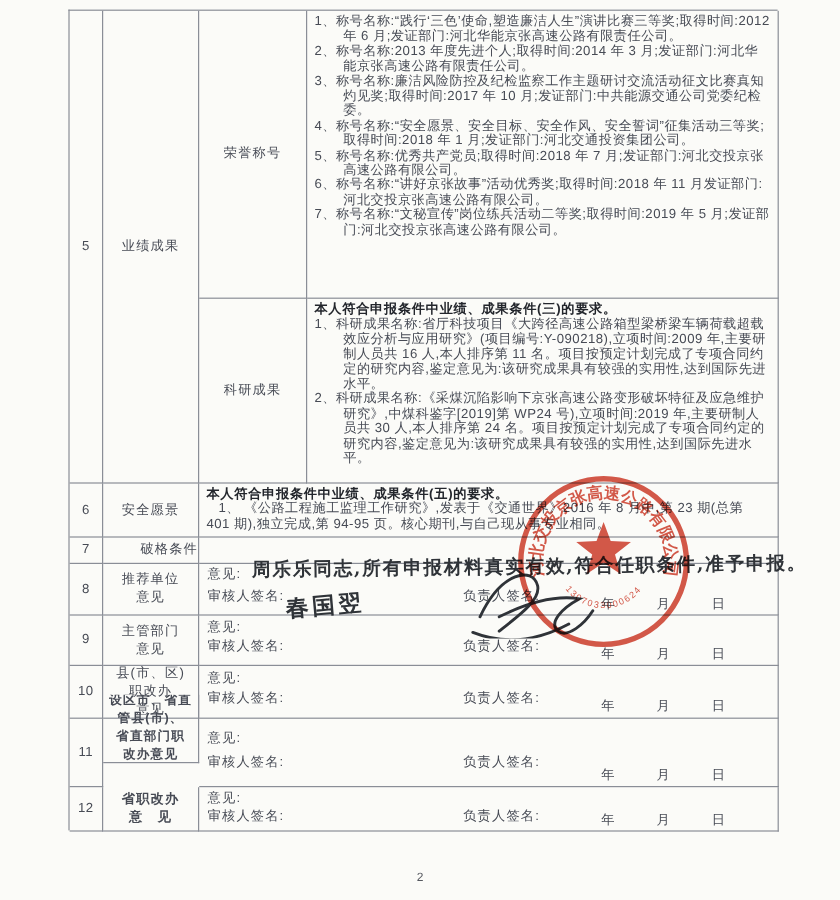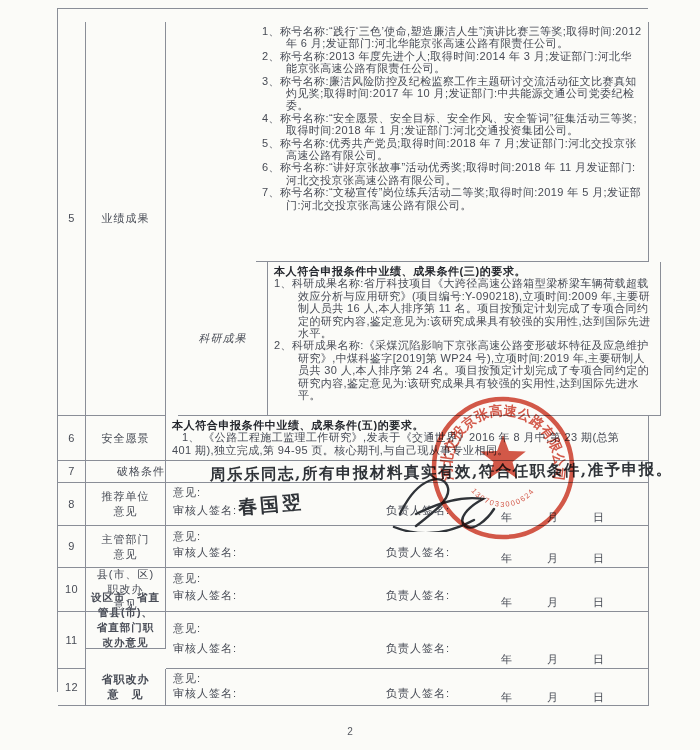--- a/index.html
+++ b/index.html
@@ -7,21 +7,21 @@
   .page {
     position:relative; width:700px; height:750px; margin:0 auto;
     background:#fbfbf8; color:#474b55; overflow:hidden;
   }
   .tbl {
     position:absolute; left:57px; top:8px; width:591px; height:684px;
     border-top:1px solid #8a8e97; border-left:1px solid #8a8e97;
   }
   .cell {
     position:absolute; border-right:1px solid #8a8e97; border-bottom:1px solid #8a8e97;
-    overflow:hidden; font-size:11px; letter-spacing:0.4px; line-height:12.4px;margin-top:13px;
+    overflow:hidden; font-size:11px; letter-spacing:0.4px; line-height:12.4px;
   }
   .center { display:flex; align-items:center; justify-content:center; text-align:center; }
   .cat { white-space:pre-line; line-height:15px; letter-spacing:1px; }
   .num { font-size:11px; }
   .content { padding:3px 6px 2px 6px; }
   .content ul { list-style:none; }
   .hang li { padding-left:24px; text-indent:-24px; }
   .firstline li { text-indent:10px; }
   .bold-req { font-weight:bold; color:#23262c; letter-spacing:0.6px; }
   .op-label { position:absolute; font-size:11px; letter-spacing:1px; }
@@ -44,34 +44,35 @@
 
 <div class="page">
 
   <div class="tbl">
 
     <div class="cell center num" style="left:0;top:0;width:28px;height:394px;">
         <span>5</span>
       </div>
     <div class="cell center cat" style="left:28px;top:0;width:80px;height:394px;"><span>业绩成果</span></div>
 
+    <div class="cell center cat" style="left:108px;top:0;width:90px;height:240px;"><span>荣誉称号</span></div>
     <div class="cell content" style="left:198px;top:0;width:393px;height:240px;">
       <ul class="hang">
           <li>1、称号名称:“践行‘三色’使命,塑造廉洁人生”演讲比赛三等奖;取得时间:2012 年 6 月;发证部门:河北华能京张高速公路有限责任公司。</li>
           <li>2、称号名称:2013 年度先进个人;取得时间:2014 年 3 月;发证部门:河北华能京张高速公路有限责任公司。</li>
           <li>3、称号名称:廉洁风险防控及纪检监察工作主题研讨交流活动征文比赛真知灼见奖;取得时间:2017 年 10 月;发证部门:中共能源交通公司党委纪检委。</li>
           <li>4、称号名称:“安全愿景、安全目标、安全作风、安全誓词”征集活动三等奖;取得时间:2018 年 1 月;发证部门:河北交通投资集团公司。</li>
           <li>5、称号名称:优秀共产党员;取得时间:2018 年 7 月;发证部门:河北交投京张高速公路有限公司。</li>
           <li>6、称号名称:“讲好京张故事”活动优秀奖;取得时间:2018 年 11 月发证部门:河北交投京张高速公路有限公司。</li>
           <li>7、称号名称:“文秘宣传”岗位练兵活动二等奖;取得时间:2019 年 5 月;发证部门:河北交投京张高速公路有限公司。</li>
         </ul>
     </div>
 
-    <div class="cell center cat" style="left:120px;top:240px;width:90px;height:154px;font-style:italic;"><span>科研成果</span></div>
-    <div class="cell content" style="left:210px;top:240px;width:393px;height:154px;">
+    <div class="cell center cat" style="left:108px;top:240px;width:90px;height:154px;"><span>科研成果</span></div>
+    <div class="cell content" style="left:198px;top:240px;width:393px;height:154px;">
       <div class="bold-req">本人符合申报条件中业绩、成果条件(三)的要求。</div>
       <ul class="hang">
           <li>1、科研成果名称:省厅科技项目《大跨径高速公路箱型梁桥梁车辆荷载超载效应分析与应用研究》(项目编号:Y-090218),立项时间:2009 年,主要研制人员共 16 人,本人排序第 11 名。项目按预定计划完成了专项合同约定的研究内容,鉴定意见为:该研究成果具有较强的实用性,达到国际先进水平。</li>
           <li>2、科研成果名称:《采煤沉陷影响下京张高速公路变形破坏特征及应急维护研究》,中煤科鉴字[2019]第 WP24 号),立项时间:2019 年,主要研制人员共 30 人,本人排序第 24 名。项目按预定计划完成了专项合同约定的研究内容,鉴定意见为:该研究成果具有较强的实用性,达到国际先进水平。</li>
         </ul>
     </div>
 
     <div class="cell center num" style="left:0;top:394px;width:28px;height:45px;">
         <span>6</span>
       </div>

